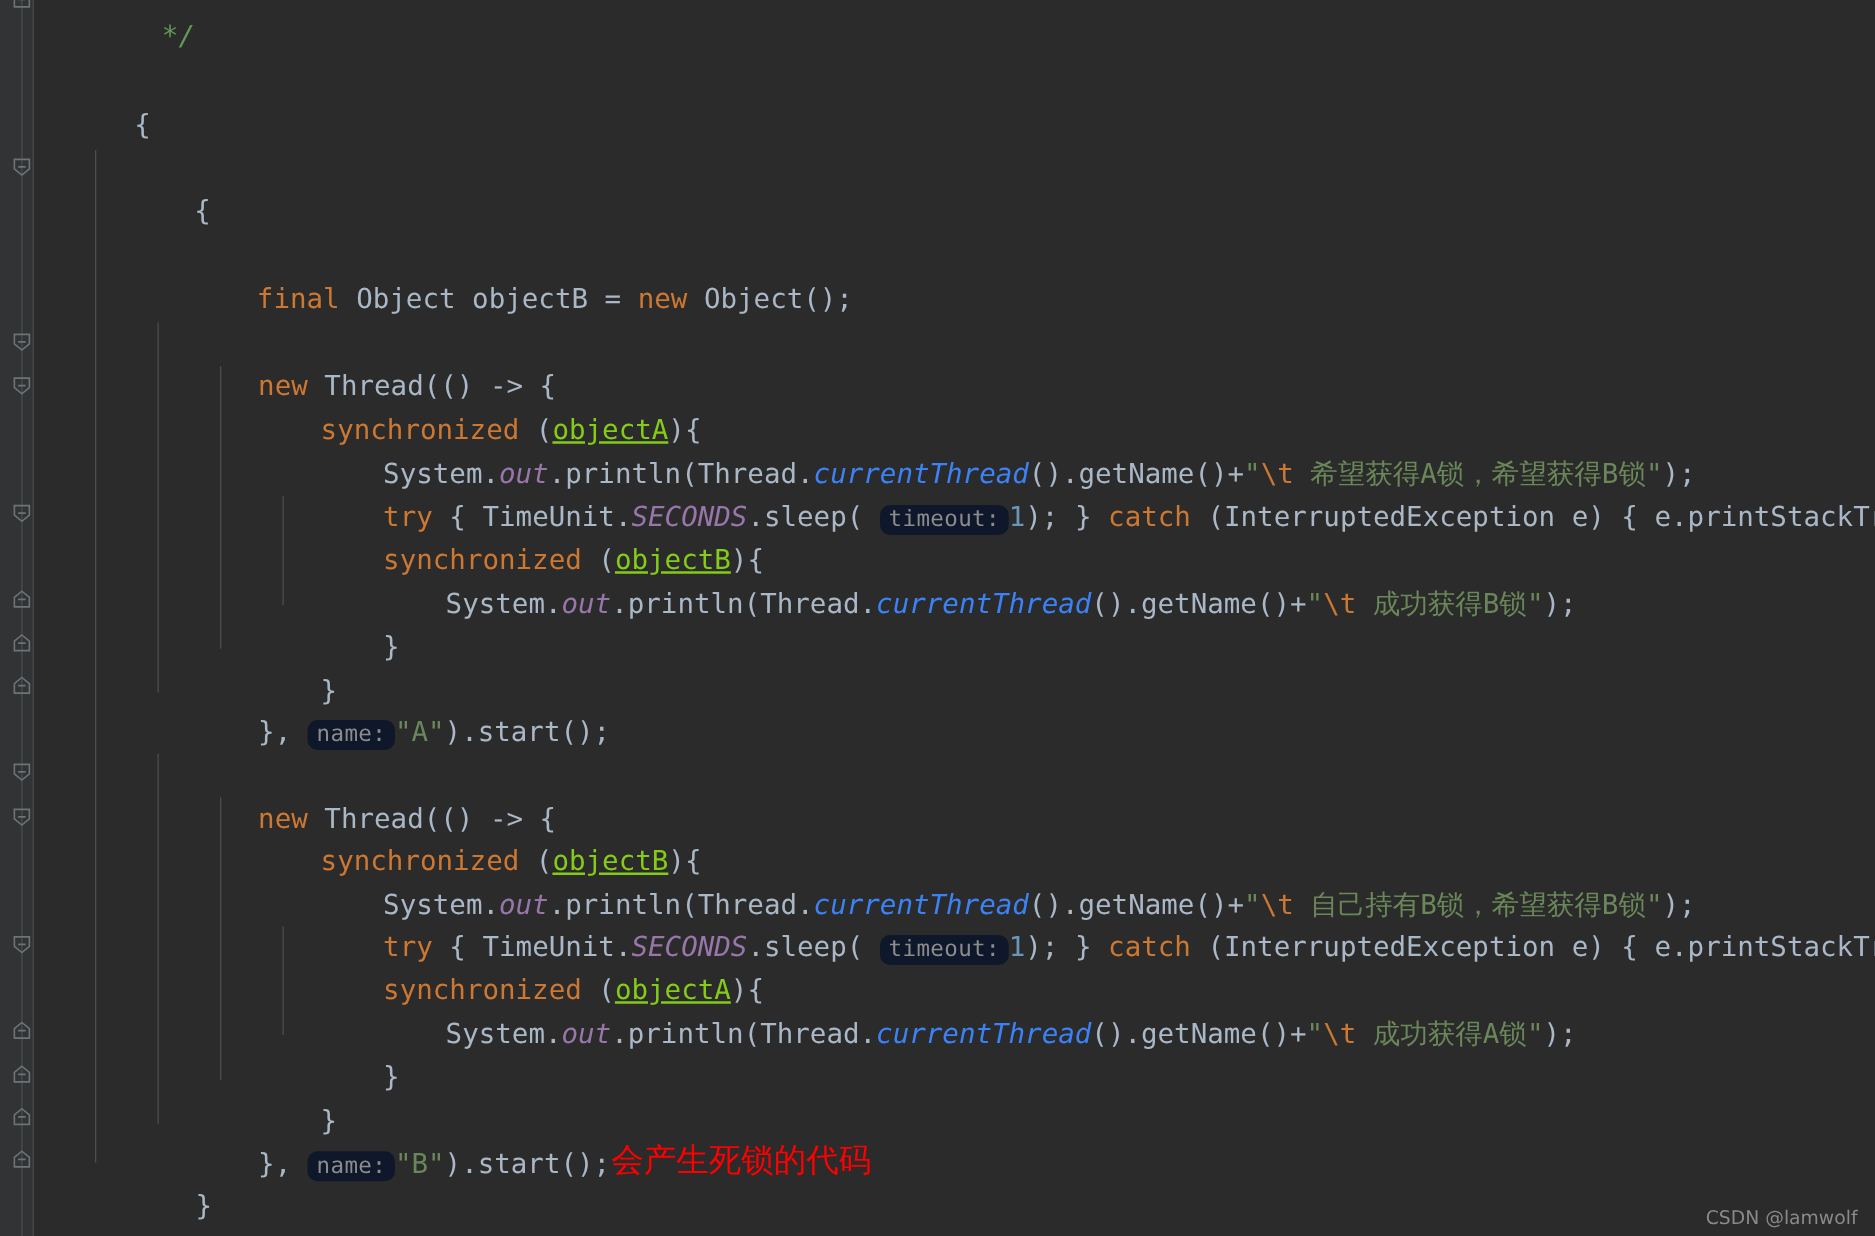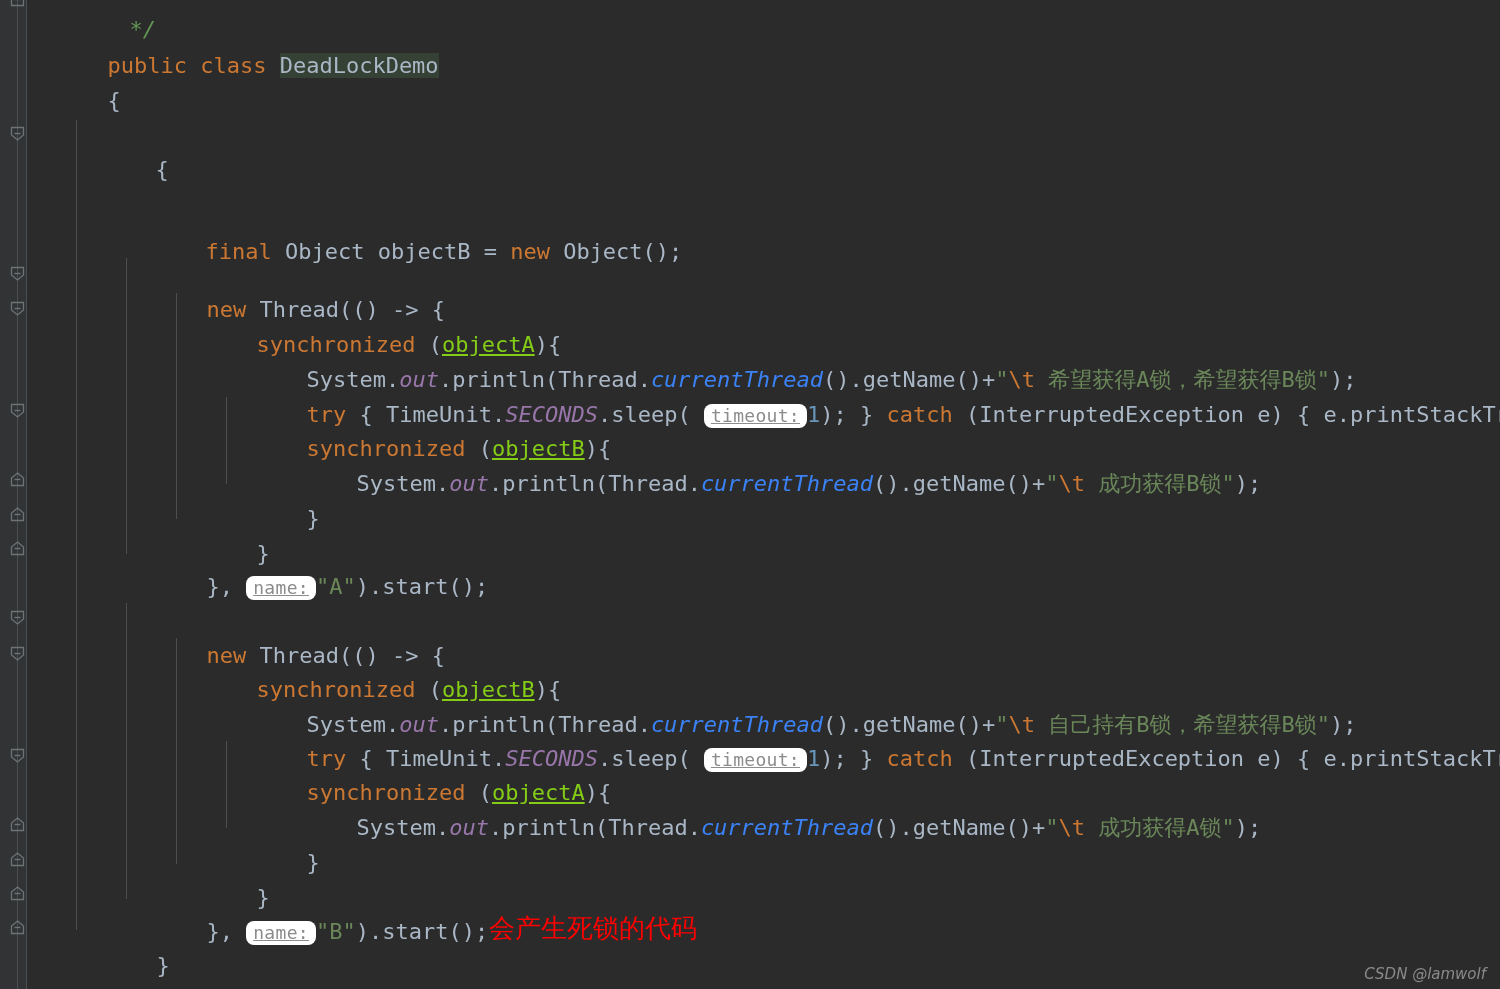--- a/index.html
+++ b/index.html
@@ -71,26 +71,25 @@
   .localvar{ color: #84cc16; text-decoration: underline; } 
   .str     { color: #6a8759; }          
   .esc     { color: #cc7832; }          
   .num     { color: #6897bb; }          
   .comment { color: #629755; font-style: italic; }
   .caretword { background: #344134; }   
 
   
   .hint {
     color: #8c8c8c;
-    background: #ffffff;
+    background: #0f172a;
     border-radius: 8px;
     padding: 1px 7px 2px 7px;
     font-size: 18px;
     letter-spacing: 0.3px;
-    text-decoration: underline;
   }
 
   
   #annotation {
     position: absolute;
     left: 489px;
     top: 911px;
     font-family: "DejaVu Sans", "Liberation Sans", sans-serif;
     font-size: 26px;
     color: #fe0000;
@@ -99,21 +98,20 @@
 
   
   #watermark {
     position: absolute;
     right: 14px;
     bottom: 6px;
     font-family: "DejaVu Sans", "Liberation Sans", sans-serif;
     font-size: 15px;
     color: #8a8a8a;
     white-space: pre;
-    font-style: italic;
   }
 </style>
 </head>
 <body>
 
 <div id="editor-root">
 
   <div id="gutter">
     <div id="gutter-vline"></div>
   <div class="fold-marker" style="top: -8px;">
@@ -216,35 +214,32 @@
     <div class="indent-guide" style="left:150px;top:293px; height:226px;"></div>
     <div class="indent-guide" style="left:200px;top:397px; height:87px;"></div>
     <div class="indent-guide" style="left:100px;top:603px; height:296px;"></div>
     <div class="indent-guide" style="left:150px;top:638px; height:226px;"></div>
     <div class="indent-guide" style="left:200px;top:741px; height:87px;"></div>
 
     <div class="code-line" style="top:-22px; left:24px;">
       <span class="comment">*/</span>
     </div>
 
-    <div class="code-line" style="top:14px; left:2px;">
-      <span class="kw">public class </span><span class="plain caretword">DeadLockDemo</span>
-    </div>
 
     <div class="code-line" style="top:49px; left:2px;">
       <span class="plain">{</span>
     </div>
 
 
     <div class="code-line" style="top:118px; left:50px;">
       <span class="plain">{</span>
     </div>
 
 
-    <div class="code-line" style="top:200px; left:100px;">
+    <div class="code-line" style="top:188px; left:100px;">
       <span class="kw">final</span><span class="plain"> Object objectB = </span><span class="kw">new</span><span class="plain"> Object();</span>
     </div>
 
     <div class="code-line" style="top:258px; left:101px;">
       <span class="kw">new</span><span class="plain"> Thread(() -&gt; {</span>
     </div>
 
     <div class="code-line" style="top:293px; left:151px;">
       <span class="kw">synchronized</span><span class="plain"> (</span><span class="localvar">objectA</span><span class="plain">){</span>
     </div>

